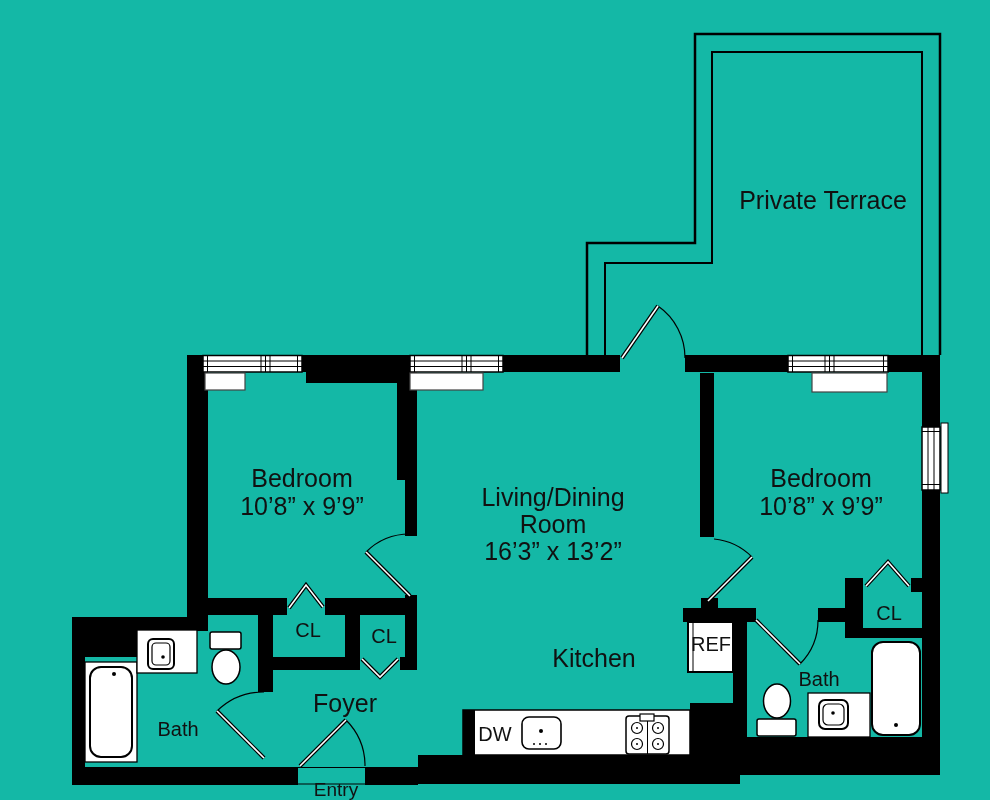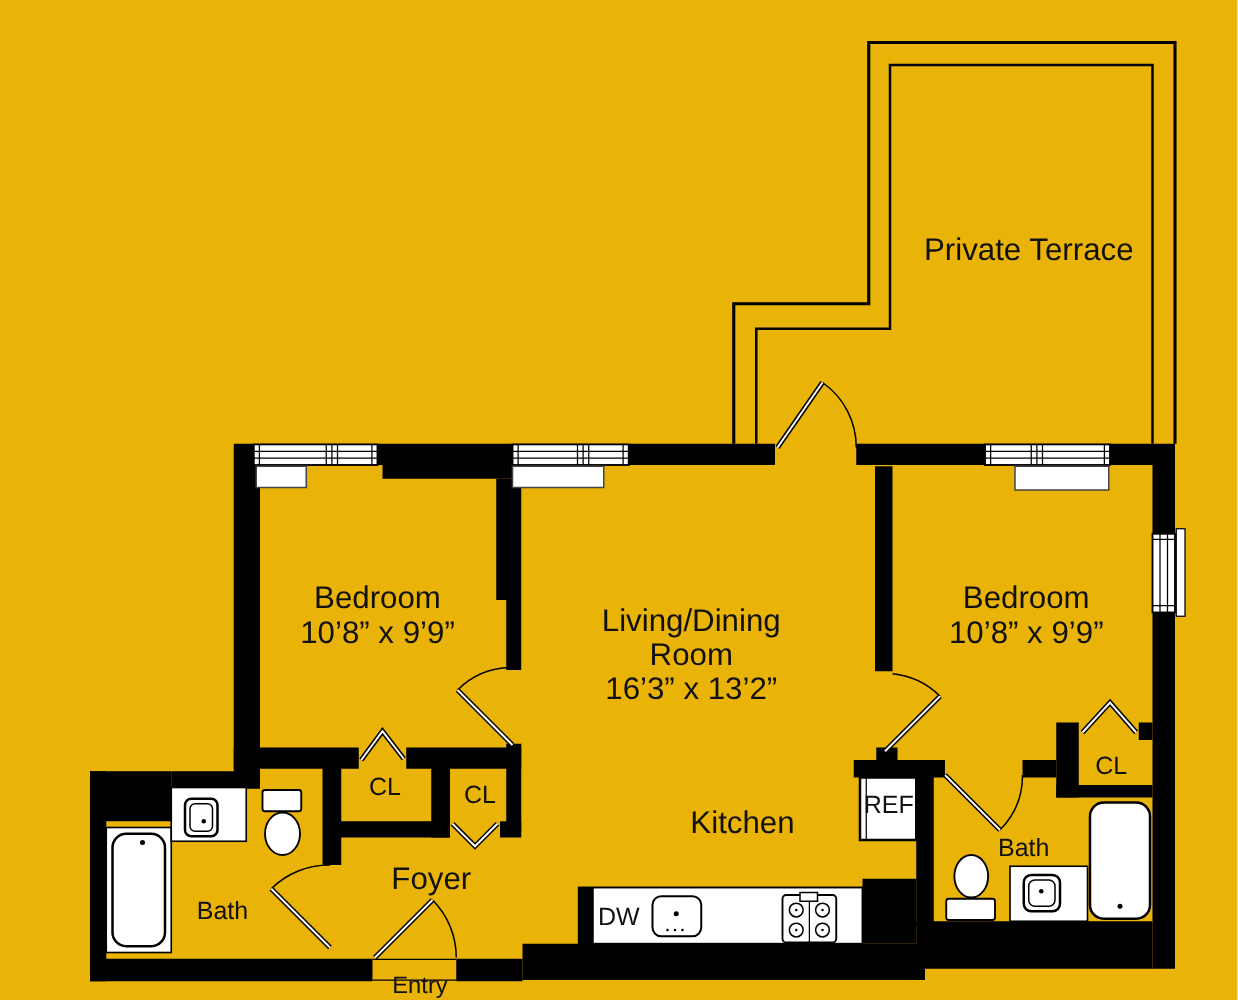--- a/index.html
+++ b/index.html
@@ -1,16 +1,16 @@
 <!DOCTYPE html>
 <html><head>
 <meta charset="utf-8">
 <style>
   html,body{margin:0;padding:0;background:#ffffff;}
-  .canvas{position:relative;width:990px;height:800px;background:#eab308;overflow:hidden;
+  .canvas{position:relative;width:990px;height:800px;background:#14b8a6;overflow:hidden;
           font-family:"Liberation Sans", sans-serif;}
   svg{display:block;}
   text{fill:#111;font-family:"Liberation Sans", sans-serif;}
   .room-label{font-size:25px;}
   .small-label{font-size:20px;}
   .tiny-label{font-size:19px;}
 </style>
 </head>
 <body>
 

